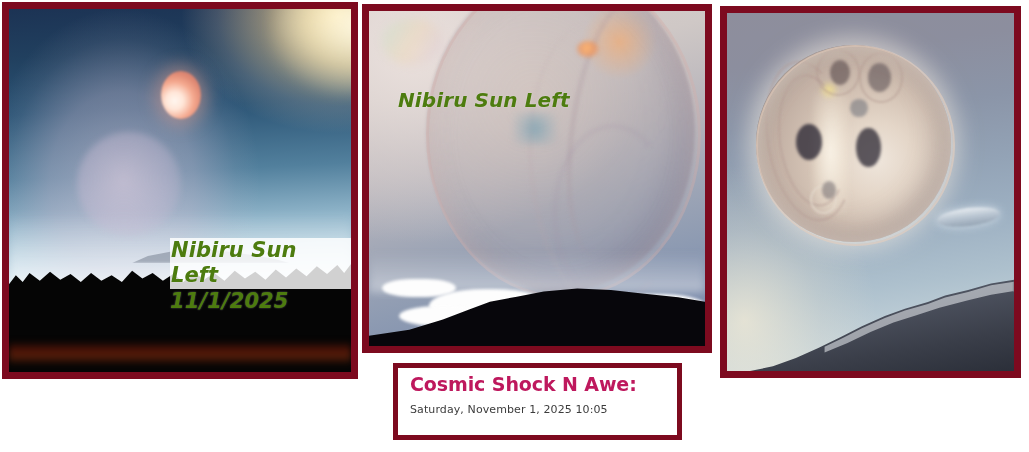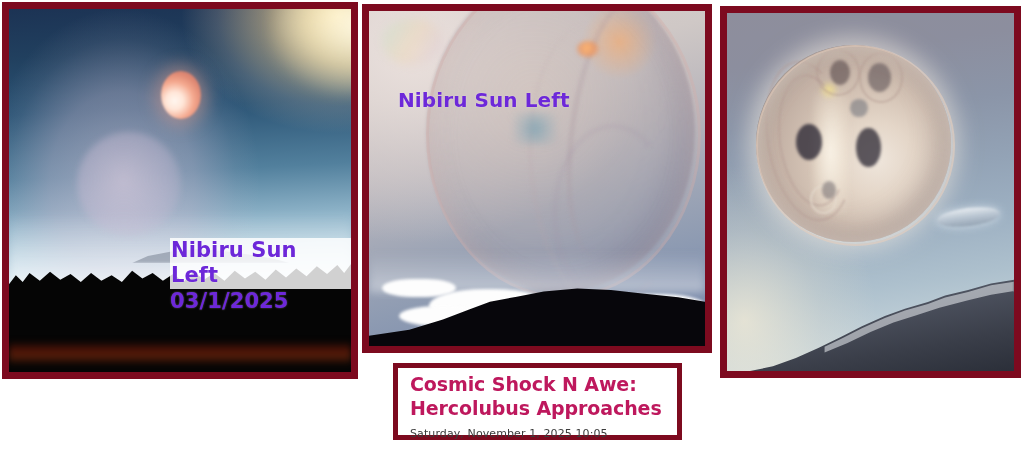--- a/index.html
+++ b/index.html
@@ -331,26 +331,27 @@
       100% 26%, 100% 4%, 92% 8%, 84% 15%, 76% 21%, 70% 28%,
       62% 35%, 55% 43%, 47% 54%, 40% 65%, 34% 74%, 34% 80%,
       42% 70%, 50% 58%, 58% 48%, 66% 40%, 74% 32%, 84% 24%,
       92% 18%, 100% 14%);
     filter: blur(1.2px);
   }
 
   
   .photo-caption {
     position: absolute;
-    color: #6d28d9;
+    color: #4d7c0f;
     font-weight: bold;
     line-height: 1.22;
     white-space: pre-line;
     letter-spacing: .1px;
     text-shadow: 0 0 2px rgba(255,255,255,.35);
+    font-style: italic;
   }
   #caption-left {
     left: 161px; top: 203px;
     font-size: 21px;
   }
   #caption-left .line1 {
     background: rgba(255,255,255,.82);
     display: inline-block;
     padding: 0 1px;
   }
@@ -393,21 +394,21 @@
     <div class="left-hazeband"></div>
     <div class="left-sunflare"></div>
     <div class="left-ghostorb"></div>
     <div class="left-orb"></div>
     <div class="left-ridge"></div>
     <div class="left-treeline"></div>
     <div class="left-emberstrip"></div>
 
     <div class="photo-caption" id="caption-left">
       <div class="line1"><span>Nibiru Sun Left</span></div>
-      <div class="line2"><span>03/1/2025</span></div>
+      <div class="line2"><span>11/1/2025</span></div>
     </div>
   </div>
 
   <div class="panel" id="panel-mid">
     <div class="mid-sky"></div>
     <div class="mid-planet"></div>
     <div class="mid-planet-rim"></div>
     <div class="mid-band b1"></div>
     <div class="mid-band b2"></div>
     <div class="mid-band b3"></div>
@@ -443,17 +444,16 @@
     <div class="rp-mark crater-e"></div>
     <div class="rp-mark crater-f"></div>
     <div class="right-planet-rim"></div>
     <div class="right-craft"></div>
     <div class="right-mountain"></div>
     <div class="right-snow"></div>
   </div>
 
   <div id="title-box">
     <div class="title-line">Cosmic Shock N Awe:</div>
-    <div class="title-line">Hercolubus Approaches</div>
     <div class="title-sub">Saturday, November 1, 2025 10:05</div>
   </div>
 
 </div>
 
 </body></html>

